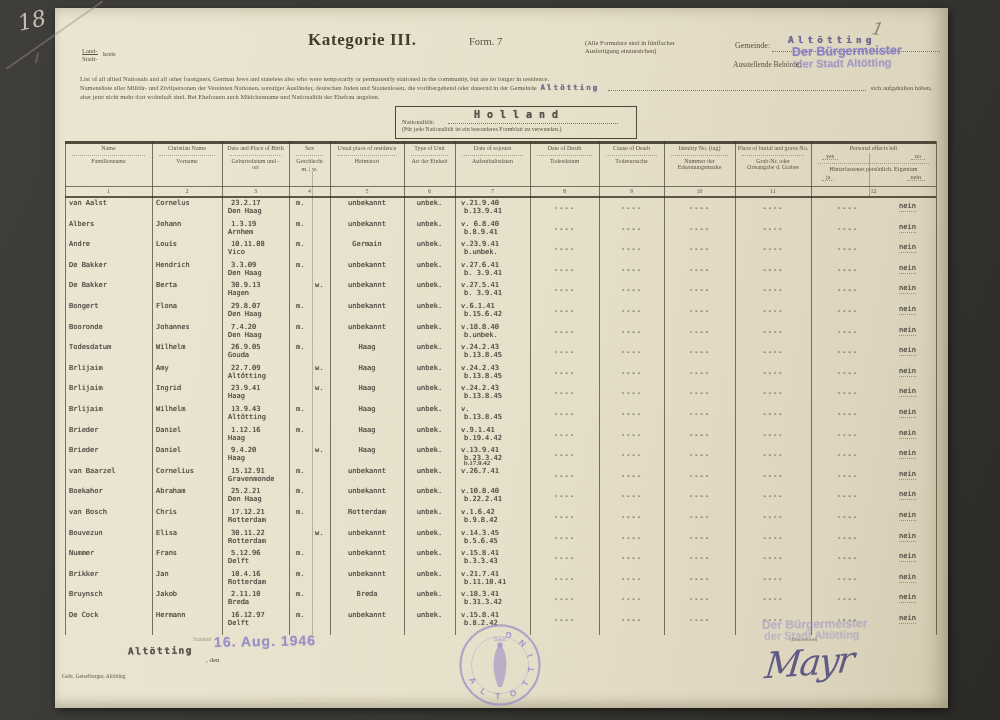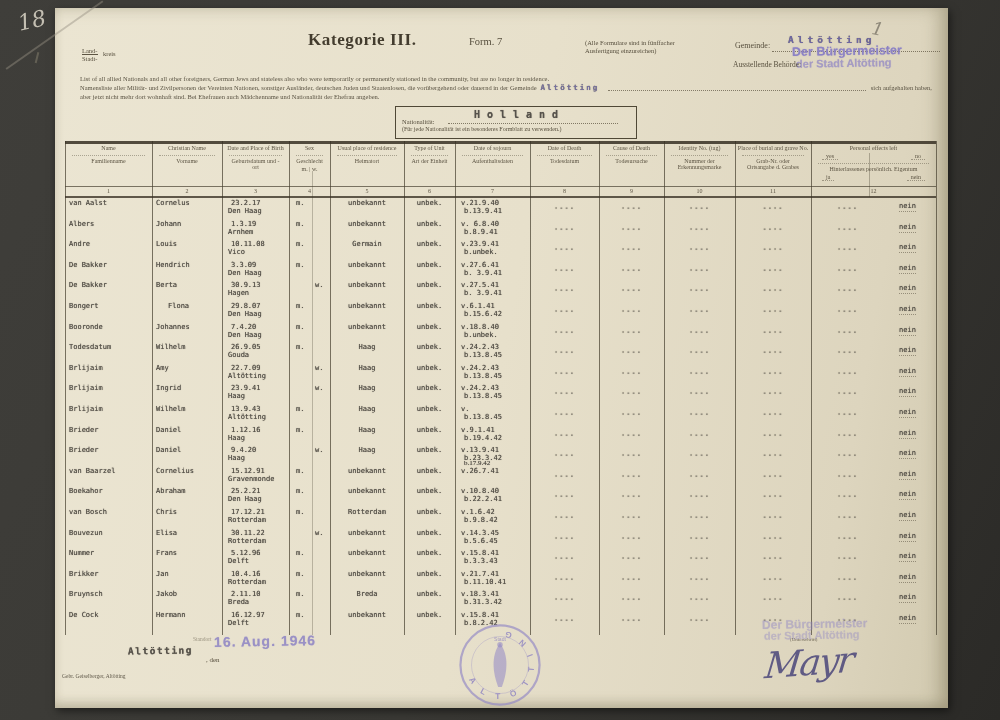--- a/index.html
+++ b/index.html
@@ -230,21 +230,21 @@
     <div class="tt cell1" style="position: absolute; left: 339px; top: 140.4px; width: 51px; text-align: center;">unbek.</div>
     <div class="tt cell1" style="position: absolute; left: 396px; top: 140.4px;">v.27.5.41</div>
     <div class="tt cell1" style="position: absolute; left: 399px; top: 148.4px;">b. 3.9.41</div>
     <div class="tt cell1" style="position: absolute; left: 465px; top: 145.4px; width: 69px; text-align: center; letter-spacing: 1px;">----</div>
     <div class="tt cell1" style="position: absolute; left: 534px; top: 145.4px; width: 65px; text-align: center; letter-spacing: 1px;">----</div>
     <div class="tt cell1" style="position: absolute; left: 599px; top: 145.4px; width: 71px; text-align: center; letter-spacing: 1px;">----</div>
     <div class="tt cell1" style="position: absolute; left: 670px; top: 145.4px; width: 76px; text-align: center; letter-spacing: 1px;">----</div>
     <div class="tt cell1" style="position: absolute; left: 772px; top: 145.4px; letter-spacing: 1px;">----</div>
     <div class="tt cell1" style="position: absolute; left: 834px; top: 143.4px; border-bottom: 1px dotted rgba(80, 72, 55, 0.5); padding-bottom: 1px;">nein</div>
     <div class="tt cell1" style="position: absolute; left: 4px; top: 161px;">Bongert</div>
-    <div class="tt cell1" style="position: absolute; left: 91px; top: 161px; margin-left: 12px;">Flona</div>
+    <div class="tt cell1" style="position: absolute; left: 91px; top: 161px;">Flona</div>
     <div class="tt cell1" style="position: absolute; left: 166px; top: 161px;">29.8.07</div>
     <div class="tt cell1" style="position: absolute; left: 163px; top: 169px;">Den Haag</div>
     <div class="tt cell1" style="position: absolute; left: 231px; top: 161px;">m.</div>
     <div class="tt cell1" style="position: absolute; left: 265px; top: 161px; width: 74px; text-align: center;">unbekannt</div>
     <div class="tt cell1" style="position: absolute; left: 339px; top: 161px; width: 51px; text-align: center;">unbek.</div>
     <div class="tt cell1" style="position: absolute; left: 396px; top: 161px;">v.6.1.41</div>
     <div class="tt cell1" style="position: absolute; left: 399px; top: 169px;">b.15.6.42</div>
     <div class="tt cell1" style="position: absolute; left: 465px; top: 166px; width: 69px; text-align: center; letter-spacing: 1px;">----</div>
     <div class="tt cell1" style="position: absolute; left: 534px; top: 166px; width: 65px; text-align: center; letter-spacing: 1px;">----</div>
     <div class="tt cell1" style="position: absolute; left: 599px; top: 166px; width: 71px; text-align: center; letter-spacing: 1px;">----</div>

